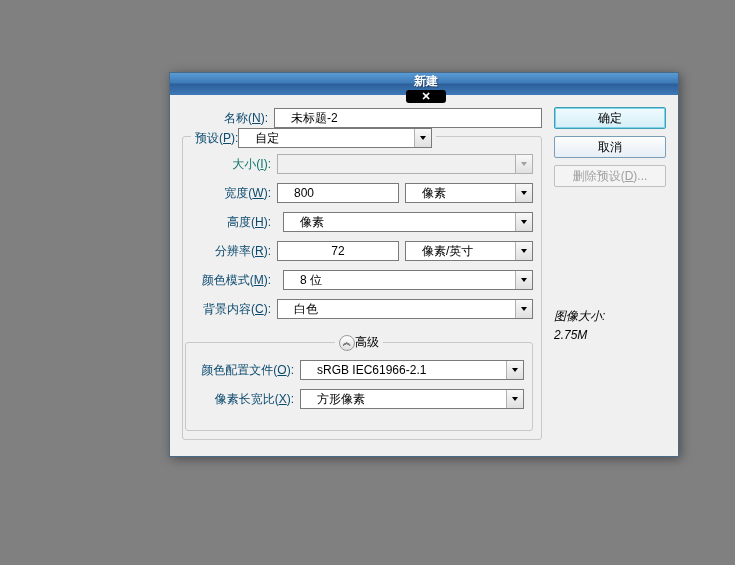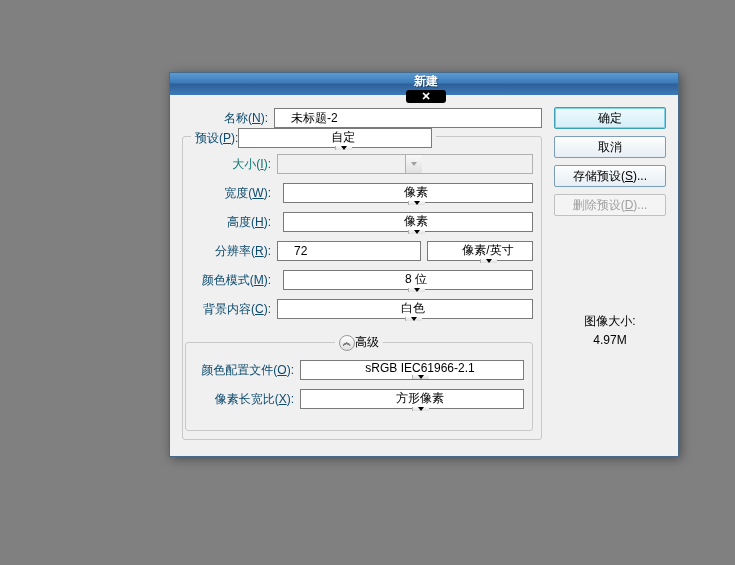--- a/index.html
+++ b/index.html
@@ -76,21 +76,20 @@
     box-sizing: border-box;
     font-family: inherit;
   }
   .input.disabled, .select.disabled { background: #f0f0f0; border-color:#b0b0b0;}
   .select {
     display: flex;
     align-items: center;
     justify-content: space-between;
     cursor: pointer;
     padding-right: 0;
-    flex-direction: column;
   }
   .select .arrow {
     width: 16px;
     height: 18px;
     border-left: 1px solid #b0b0b0;
     display: flex;
     align-items: center;
     justify-content: center;
     background: linear-gradient(#f8f8f8,#e0e0e0);
   }
@@ -144,21 +143,21 @@
     cursor: pointer;
     font-family: inherit;
   }
   .btn.primary {
     border: 1px solid #3c9fb8;
     box-shadow: 0 0 0 1px #7fd4e8 inset;
     background: linear-gradient(#f0fbff,#d4eef7);
   }
   .btn.disabled { color: #a0a0a0; cursor: default; border-color:#c0c0c0; background:#f4f4f4;}
 
-  .sizeinfo { text-align: center; margin-top: 96px; line-height: 1.6;}
+  .sizeinfo { margin-top: 120px; line-height: 1.6; font-style: italic;}
 
   u { text-decoration: underline; }
 </style>
 </head>
 <body>
 
 <div class="dialog">
   <div class="titlebar">
     <span class="titlebar-title">新建</span>
     <div class="close-btn">
@@ -188,39 +187,40 @@
         <div class="row">
           <span class="lbl disabled">大小(<u>I</u>):</span>
           <div class="select disabled" style="flex:1">
             <span></span>
             <span class="arrow"></span>
           </div>
         </div>
 
         <div class="row">
           <span class="lbl">宽度(<u>W</u>):</span>
+          <input class="input" style="width: 122px;" value="800">
           <div style="width:6px"></div>
           <div class="select" style="flex:1">
             <span>像素</span>
             <span class="arrow"></span>
           </div>
         </div>
 
         <div class="row">
           <span class="lbl">高度(<u>H</u>):</span>
           <div style="width:6px"></div>
           <div class="select" style="flex:1">
             <span>像素</span>
             <span class="arrow"></span>
           </div>
         </div>
 
         <div class="row">
           <span class="lbl">分辨率(<u>R</u>):</span>
-          <input class="input" style="width: 144px;" value="72">
+          <input class="input" style="width: 122px; text-align: center;" value="72">
           <div style="width:6px"></div>
           <div class="select" style="flex:1">
             <span>像素/英寸</span>
             <span class="arrow"></span>
           </div>
         </div>
 
         <div class="row">
           <span class="lbl">颜色模式(<u>M</u>):</span>
           <div style="width:6px"></div>
@@ -261,22 +261,21 @@
             </div>
           </div>
         </div>
 
       </div>
     </div>
 
     <div class="right">
       <button class="btn primary">确定</button>
       <button class="btn">取消</button>
-      <button class="btn">存储预设(<u>S</u>)...</button>
       <button class="btn disabled">删除预设(<u>D</u>)...</button>
 
       <div class="sizeinfo">
         <div>图像大小:</div>
-        <div>4.97M</div>
+        <div>2.75M</div>
       </div>
     </div>
   </div>
 </div>
 
 </body></html>

